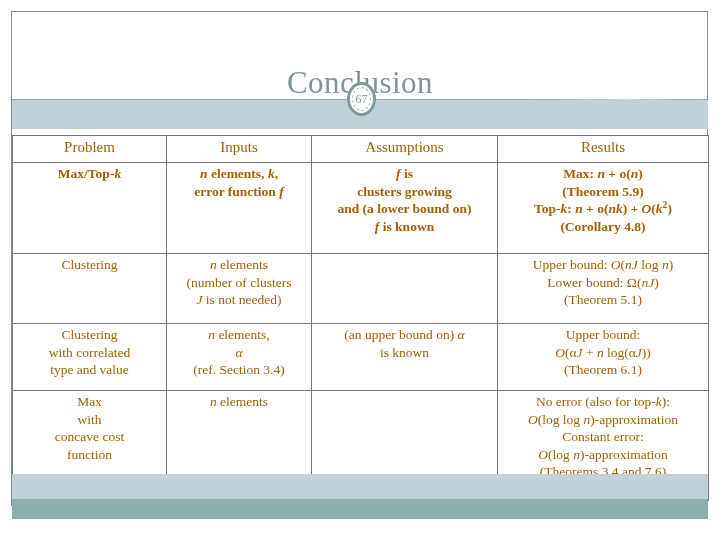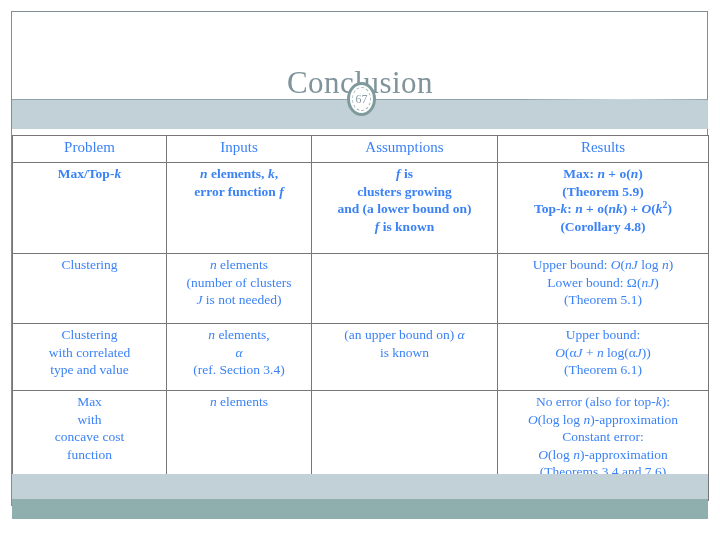--- a/index.html
+++ b/index.html
@@ -145,21 +145,21 @@
   }
   table.result-table td,
   table.result-table th {
     border: 1px solid #767676;
     text-align: center;
     vertical-align: top;
     padding: 2px 4px 4px 4px;
     font-family: "Liberation Serif", serif;
     font-size: 13.5px;
     line-height: 1.30;
-    color: #3b82f6;
+    color: #a16207;
     background: #ffffff;
   }
   table.result-table th {
     font-weight: normal;
     font-size: 15px;
     padding-top: 2px;
     padding-bottom: 3px;
     height: 21px;
   }
   col.c1 { width: 154px; }

